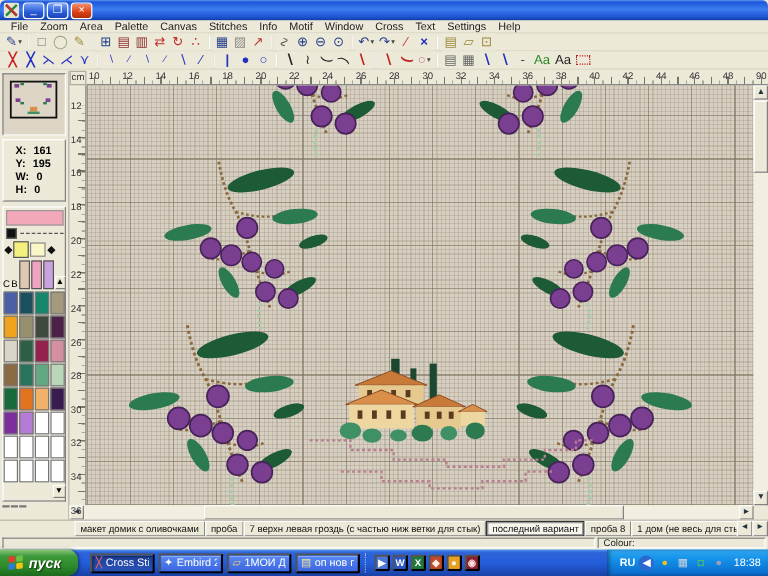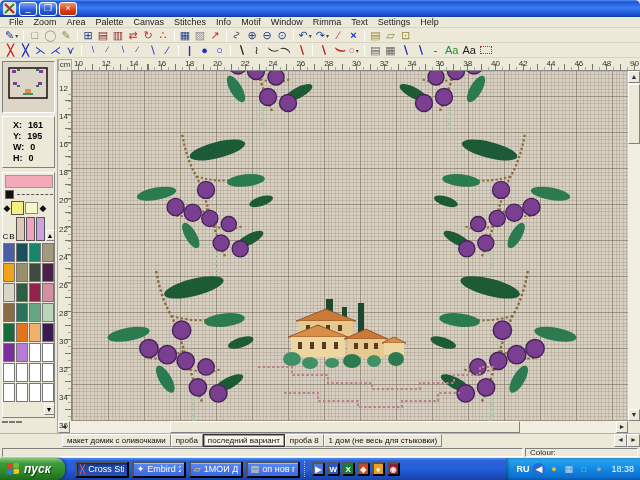--- a/index.html
+++ b/index.html
@@ -74,21 +74,21 @@
 .tabsbar{position:absolute;left:0;right:0;top:433px;height:14px;background:#ece9d8;border-top:1px solid #b8b4a4}
 .tabs-strip{position:absolute;left:62px;right:26px;top:0;bottom:0;display:flex;overflow:hidden;align-items:stretch}
 .tab{font-size:8px;white-space:nowrap;padding:0 4px;background:#ece9d8;border:1px solid #888;border-left-color:#fff;border-top-color:#fff;color:#111;line-height:12px}
 .tab.active{background:#f7f5ec;border:1px solid #333;box-shadow:inset 0 0 0 1px #999;position:relative}
 .tab-arrows{position:absolute;right:0;top:0;display:flex}
 .tab-arrows .sbtn{position:static;width:13px;height:13px}
 
 .statusbar{position:absolute;left:0;right:0;top:447px;height:11px;background:#ece9d8;display:flex;gap:2px;padding:1px 2px}
 .spanel{border:1px solid;border-color:#808080 #fff #fff #808080;height:9px;font-size:8px;line-height:8px;color:#222;padding:0 4px}
 .spanel.l{flex:1}
-.spanel.r{width:113px}
+.spanel.r{width:140px}
 
 .taskbar{position:absolute;left:0;right:0;bottom:0;height:22px;background:linear-gradient(180deg,#4a90f4 0%,#2e63d8 12%,#245edb 50%,#1941a5 100%);display:flex;align-items:center}
 .startbtn{height:22px;padding:0 14px 0 6px;border-radius:0 9px 9px 0;display:flex;align-items:center;gap:4px;
  background:linear-gradient(180deg,#8cc67a 0%,#3d9a3b 25%,#2f8c2c 60%,#1d6b1c 100%);box-shadow:1px 0 3px rgba(0,0,0,.5)}
 .start-label{color:#fff;font-weight:bold;font-style:italic;font-size:12px;text-shadow:1px 1px 1px #143d12}
 .task-buttons{display:flex;gap:3px;margin-left:10px}
 .taskbtn{width:54px;height:17px;border-radius:2px;display:flex;align-items:center;gap:3px;padding:0 3px;
  background:linear-gradient(180deg,#5a8af4,#3a66e0);box-shadow:inset 0 1px 0 rgba(255,255,255,.4);overflow:hidden}
 .taskbtn.active{background:linear-gradient(180deg,#1c3f97,#2a52b8);box-shadow:inset 1px 1px 2px rgba(0,0,0,.5)}
 .ticon{font-size:9px;line-height:10px}
@@ -123,21 +123,21 @@
   <div class="menubar">
       <span class="menu-item">File</span>
       <span class="menu-item">Zoom</span>
       <span class="menu-item">Area</span>
       <span class="menu-item">Palette</span>
       <span class="menu-item">Canvas</span>
       <span class="menu-item">Stitches</span>
       <span class="menu-item">Info</span>
       <span class="menu-item">Motif</span>
       <span class="menu-item">Window</span>
-      <span class="menu-item">Rimma</span>
+      <span class="menu-item">Cross</span>
       <span class="menu-item">Text</span>
       <span class="menu-item">Settings</span>
       <span class="menu-item">Help</span>
     </div>
 
   <div class="toolbar" id="toolbar1">
       <button class="tbtn">
         <span class="glyph" style="color: rgb(38, 64, 140);">✎</span>
         <span class="drop">▾</span>
       </button>
@@ -546,20 +546,21 @@
   <div class="hscroll">
     <span class="sbtn" style="left:0;top:0">◄</span>
     <span class="sthumb" style="left:112px;top:0;width:350px;height:12px"></span>
     <span class="sbtn" style="right:0;top:0">►</span>
   </div>
 
   <div class="tabsbar">
     <div class="tabs-strip">
         <button class="tab">макет домик с оливочками</button>
         <button class="tab">проба</button>
+        <button class="tab">7 верхн левая гроздь (с частью ниж ветки для стык)</button>
         <button class="tab active">последний вариант</button>
         <button class="tab">проба 8</button>
         <button class="tab">1 дом (не весь для стыковки)</button>
       </div>
     <div class="tab-arrows">
       <span class="sbtn">◄</span>
       <span class="sbtn">►</span>
     </div>
   </div>
 

